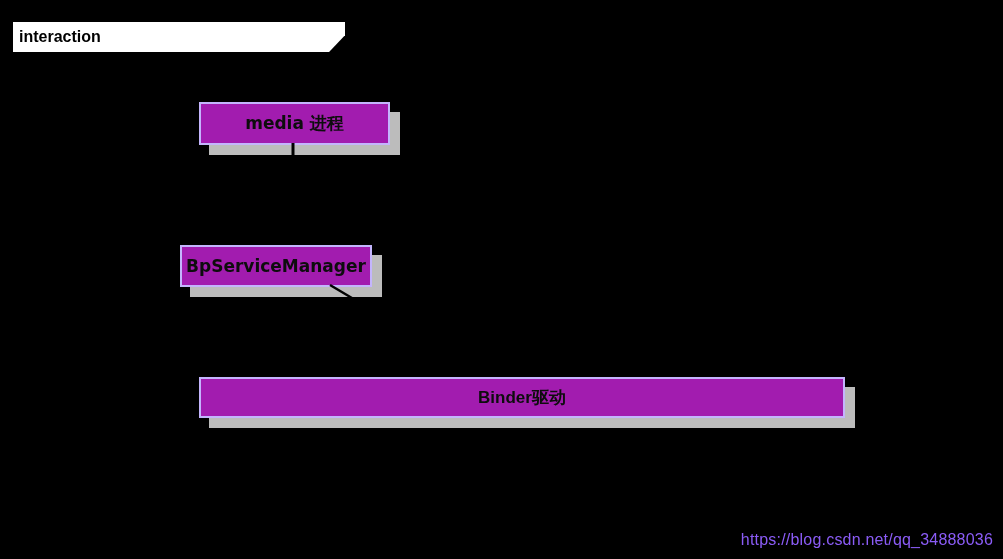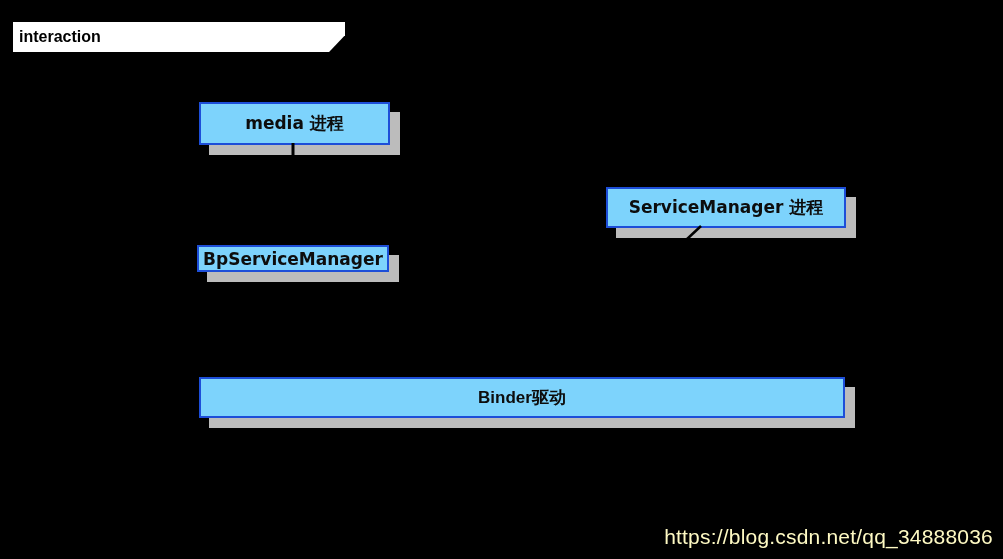--- a/index.html
+++ b/index.html
@@ -39,35 +39,35 @@
   }
   .frame-title .rest {
     margin-left: 6px;
     font-weight: normal;
   }
 
   
   .pbox {
     position: absolute;
     box-sizing: border-box;
-    background: #7dd3fc;
-    border: 2px solid #1d4ed8;
+    background: #a21caf;
+    border: 2px solid #c4b5fd;
     box-shadow: 10px 10px 0 #bcbcbc;
     display: flex;
     align-items: center;
     justify-content: center;
     color: #0d0d0d;
     font-weight: bold;
     font-size: 17px;
     white-space: nowrap;
     font-family: "DejaVu Sans", "Liberation Sans", sans-serif;
   }
   .box-media          { left: 199px; top: 102px; width: 191px; height: 43px; }
   .box-servicemanager { left: 606px; top: 187px; width: 240px; height: 41px; }
-  .box-bpservicemanager { left: 197px; top: 245px; width: 192px; height: 27px; }
+  .box-bpservicemanager { left: 180px; top: 245px; width: 192px; height: 42px; }
   .box-binder {
     left: 199px; top: 377px; width: 646px; height: 41px;
     font-family: "Liberation Sans", sans-serif;
     font-size: 17px;
     align-items: center;
   }
 
   
   .ticks {
     position: absolute;
@@ -75,42 +75,39 @@
     width: 1003px;
     height: 559px;
     pointer-events: none;
   }
 
   
   .watermark {
     position: absolute;
     right: 10px;
     bottom: 10px;
-    color: #fef9c3;
-    font-size: 21px;
+    color: #8b5cf6;
+    font-size: 16px;
     font-weight: normal;
     letter-spacing: 0.2px;
   }
 </style>
 </head>
 <body>
 
 <div id="canvas">
 
   <div class="frame-title">
     <span class="kw">interaction</span>
   </div>
 
   <div class="pbox box-media">
     <span>media 进程</span>
   </div>
 
-  <div class="pbox box-servicemanager">
-    <span>ServiceManager 进程</span>
-  </div>
 
   <div class="pbox box-bpservicemanager">
     <span>BpServiceManager</span>
   </div>
 
   <div class="pbox box-binder">
     <span>Binder驱动</span>
   </div>
 
   <svg class="ticks" width="1003" height="559" viewBox="0 0 1003 559" xmlns="http://www.w3.org/2000/svg">

